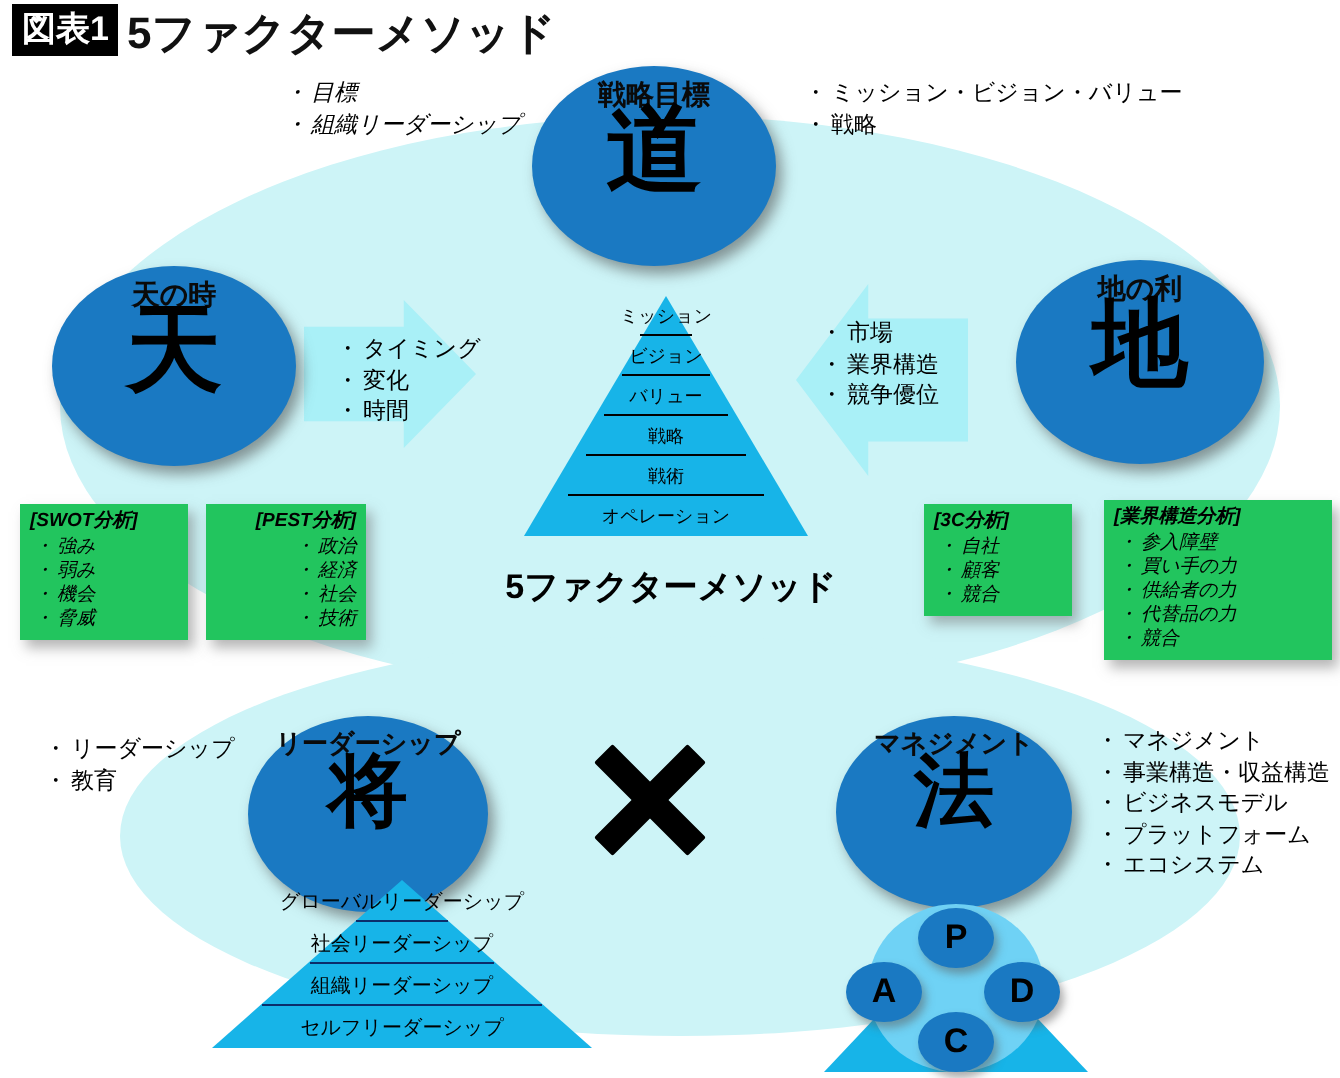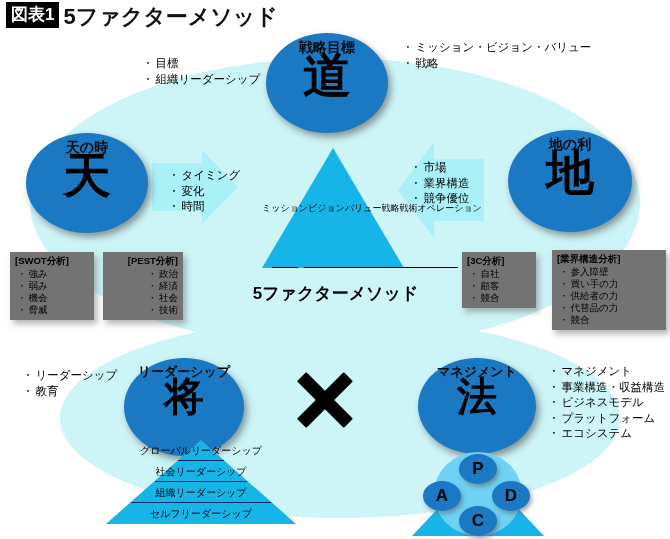--- a/index.html
+++ b/index.html
@@ -37,58 +37,58 @@
   #node-chi{left:508px;top:130px;width:124px;height:102px;}
   #node-shou{left:124px;top:358px;width:120px;height:98px;}
   #node-hou{left:418px;top:358px;width:118px;height:96px;}
 
   #node-michi .kanji,#node-ten .kanji,#node-chi .kanji{font-size:48px;}
   #node-shou .cap,#node-hou .cap{font-size:13px;}
 
   
   .bullets{position:absolute;font-size:11.5px;line-height:15.5px;color:#000;white-space:nowrap;}
   .bullets div:before{content:"・";margin-right:2px;}
-  #b-goal{left:142px;top:56px;}
+  #b-goal{left:142px;top:40px;font-style:italic;}
   #b-mvv{left:402px;top:40px;}
   #b-timing{left:168px;top:168px;}
   #b-market{left:410px;top:160px;}
   #b-leader{left:22px;top:368px;}
   #b-manage{left:548px;top:364px;}
 
   
   .chev{position:absolute;background:#a9f0f7;
         filter:drop-shadow(3px 4px 5px rgba(100,100,100,.6));}
   #chev-left{left:152px;top:150px;width:86px;height:74px;
     clip-path:polygon(0 18%,58% 18%,58% 0,100% 50%,58% 100%,58% 82%,0 82%);}
   #chev-right{left:398px;top:142px;width:86px;height:96px;
     clip-path:polygon(100% 18%,42% 18%,42% 0,0 50%,42% 100%,42% 82%,100% 82%);}
 
   
   #pyramid{position:absolute;left:262px;top:148px;width:142px;height:120px;}
   #pyramid .tri{position:absolute;inset:0;background:#17b4e8;
     clip-path:polygon(50% 0,100% 100%,0 100%);
     filter:drop-shadow(3px 4px 5px rgba(110,110,110,.55));}
-  #pyramid .tiers{position:absolute;inset:0;display:flex;}
+  #pyramid .tiers{position:absolute;inset:0;display:flex;flex-direction:column;}
   #pyramid .tier{flex:1;display:flex;align-items:center;justify-content:center;
     font-size:9px;color:#000;position:relative;white-space:nowrap;}
   #pyramid .tier .rule{position:absolute;bottom:0;height:1px;background:#000;}
   #pyramid .tier:nth-child(1) .rule{width:26px;}
   #pyramid .tier:nth-child(2) .rule{width:44px;}
   #pyramid .tier:nth-child(3) .rule{width:62px;}
   #pyramid .tier:nth-child(4) .rule{width:80px;}
   #pyramid .tier:nth-child(5) .rule{width:98px;}
   #pyramid .tier:nth-child(6) .rule{width:0;}
 
   #center-label{position:absolute;left:243px;top:282px;width:185px;text-align:center;
     font-size:17px;font-weight:bold;color:#000;}
 
   
-  .abox{position:absolute;background:#737373;color:#000;
+  .abox{position:absolute;background:#22c55e;color:#000;
         box-shadow:3px 4px 6px rgba(110,110,110,.5);
-        padding:3px 5px 4px 5px;font-size:9.5px;line-height:12px;white-space:nowrap;}
+        padding:3px 5px 4px 5px;font-size:9.5px;line-height:12px;white-space:nowrap;font-style:italic;}
   .abox .hd{font-weight:bold;font-size:9.5px;margin-bottom:1px;}
   .abox .it:before{content:"・";margin-right:2px;}
   .abox .it{padding-left:2px;}
   #box-swot{left:10px;top:252px;width:74px;}
   #box-pest{left:103px;top:252px;width:70px;text-align:right;}
   #box-3c{left:462px;top:252px;width:64px;}
   #box-industry{left:552px;top:250px;width:104px;}
 
   
   #x-mark{position:absolute;left:293px;top:368px;width:64px;height:64px;}

